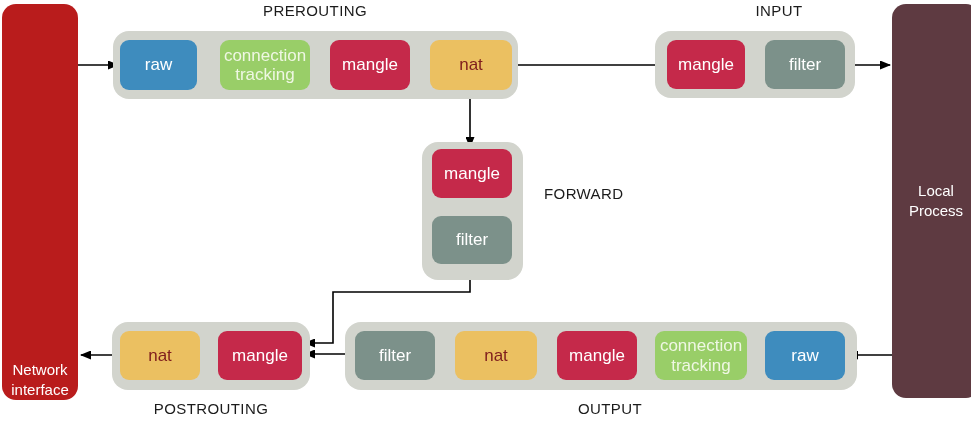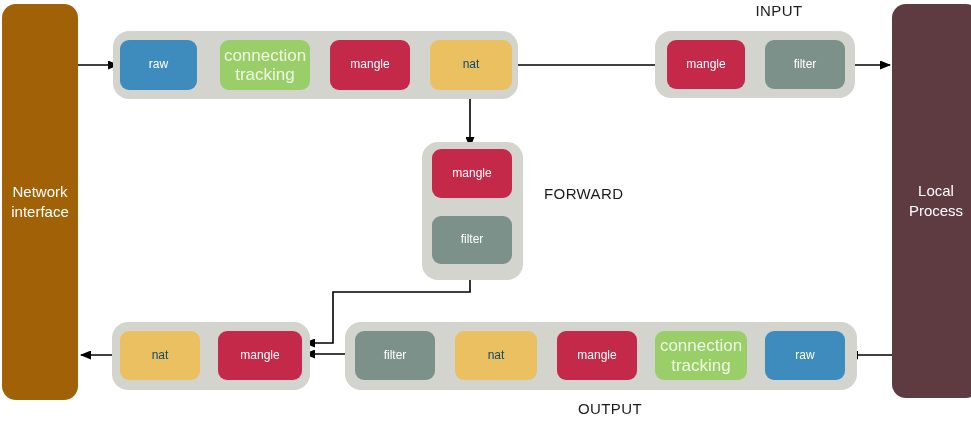--- a/index.html
+++ b/index.html
@@ -14,25 +14,25 @@
   }
   .chain-container{position:absolute;background:#d2d4cd;border-radius:16px;}
   .chain-label{
     position:absolute;font-size:15px;color:#1b1b1b;letter-spacing:0.4px;
     white-space:nowrap;
   }
   .center-label{transform:translateX(-50%);}
   .table-box{
     position:absolute;border-radius:9px;color:#ffffff;
     display:flex;align-items:center;justify-content:center;text-align:center;
-    font-size:12px;line-height:1.12;
+    font-size:17px;line-height:1.12;
   }
   .table-box.small-text{font-size:17px;}
   .tint-green{color:#eff7e3;}
-  .tint-yellow{color:#0c4a6e;}
+  .tint-yellow{color:#7f1d1d;}
   svg.arrows{position:absolute;left:0;top:0;pointer-events:none;}
 </style>
 </head>
 <body>
 
 <div class="canvas">
 
   <svg class="arrows" width="971" height="422" viewBox="0 0 971 422">
     <defs>
       <marker id="ah" markerUnits="userSpaceOnUse" markerWidth="11" markerHeight="9" refX="10" refY="4.5" orient="auto">
@@ -54,36 +54,38 @@
       <line x1="892" y1="355" x2="848" y2="355" marker-end="url(#ah)"></line>
       <line x1="765" y1="355" x2="750" y2="355" marker-end="url(#ah)"></line>
       <line x1="655" y1="355" x2="640" y2="355" marker-end="url(#ah)"></line>
       <line x1="557" y1="355" x2="540" y2="355" marker-end="url(#ah)"></line>
       <line x1="455" y1="355" x2="438" y2="355" marker-end="url(#ah)"></line>
       <line x1="218" y1="355" x2="203" y2="355" marker-end="url(#ah)"></line>
       <line x1="120" y1="355" x2="81" y2="355" marker-end="url(#ah)"></line>
     </g>
   </svg>
 
-  <div class="endpoint" style="left: 2px; top: 4px; width: 76px; height: 396px; background: #a16207;">
+  <div class="endpoint" style="left: 2px; top: 4px; width: 76px; height: 396px; background: #b91c1c; align-items: flex-end;">
     <span>Network interface</span>
   </div>
   <div class="endpoint" style="left: 892px; top: 4px; width: 88px; height: 394px; background: rgb(94, 58, 65);">
     <span>Local Process</span>
   </div>
 
   <div class="chain-container" style="left: 113px; top: 31px; width: 405px; height: 68px; background: rgb(210, 212, 205);"></div>
   <div class="chain-container" style="left: 655px; top: 31px; width: 200px; height: 67px; background: rgb(210, 212, 205);"></div>
   <div class="chain-container" style="left: 422px; top: 142px; width: 101px; height: 138px; background: rgb(210, 212, 205);"></div>
   <div class="chain-container" style="left: 345px; top: 322px; width: 512px; height: 68px; background: rgb(210, 212, 205);"></div>
   <div class="chain-container" style="left: 112px; top: 322px; width: 198px; height: 68px; background: rgb(210, 212, 205);"></div>
 
+  <div class="chain-label center-label" style="left:315px;top:2px;">PREROUTING</div>
   <div class="chain-label center-label" style="left:755px;top:2px;padding-left:48px;">INPUT</div>
   <div class="chain-label" style="left:544px;top:185px;">FORWARD</div>
   <div class="chain-label center-label" style="left:598px;top:400px;margin-left:12px;">OUTPUT</div>
+  <div class="chain-label center-label" style="left:211px;top:400px;">POSTROUTING</div>
 
   <div class="table-box" style="left: 120px; top: 40px; width: 77px; height: 50px; background: rgb(62, 140, 190);">
     <span>raw</span>
   </div>
   <div class="table-box small-text tint-green" style="left: 220px; top: 40px; width: 90px; height: 50px; background: rgb(153, 206, 104);">
     <span>connection tracking</span>
   </div>
   <div class="table-box" style="left: 330px; top: 40px; width: 80px; height: 50px; background: rgb(197, 41, 74);">
     <span>mangle</span>
   </div>

